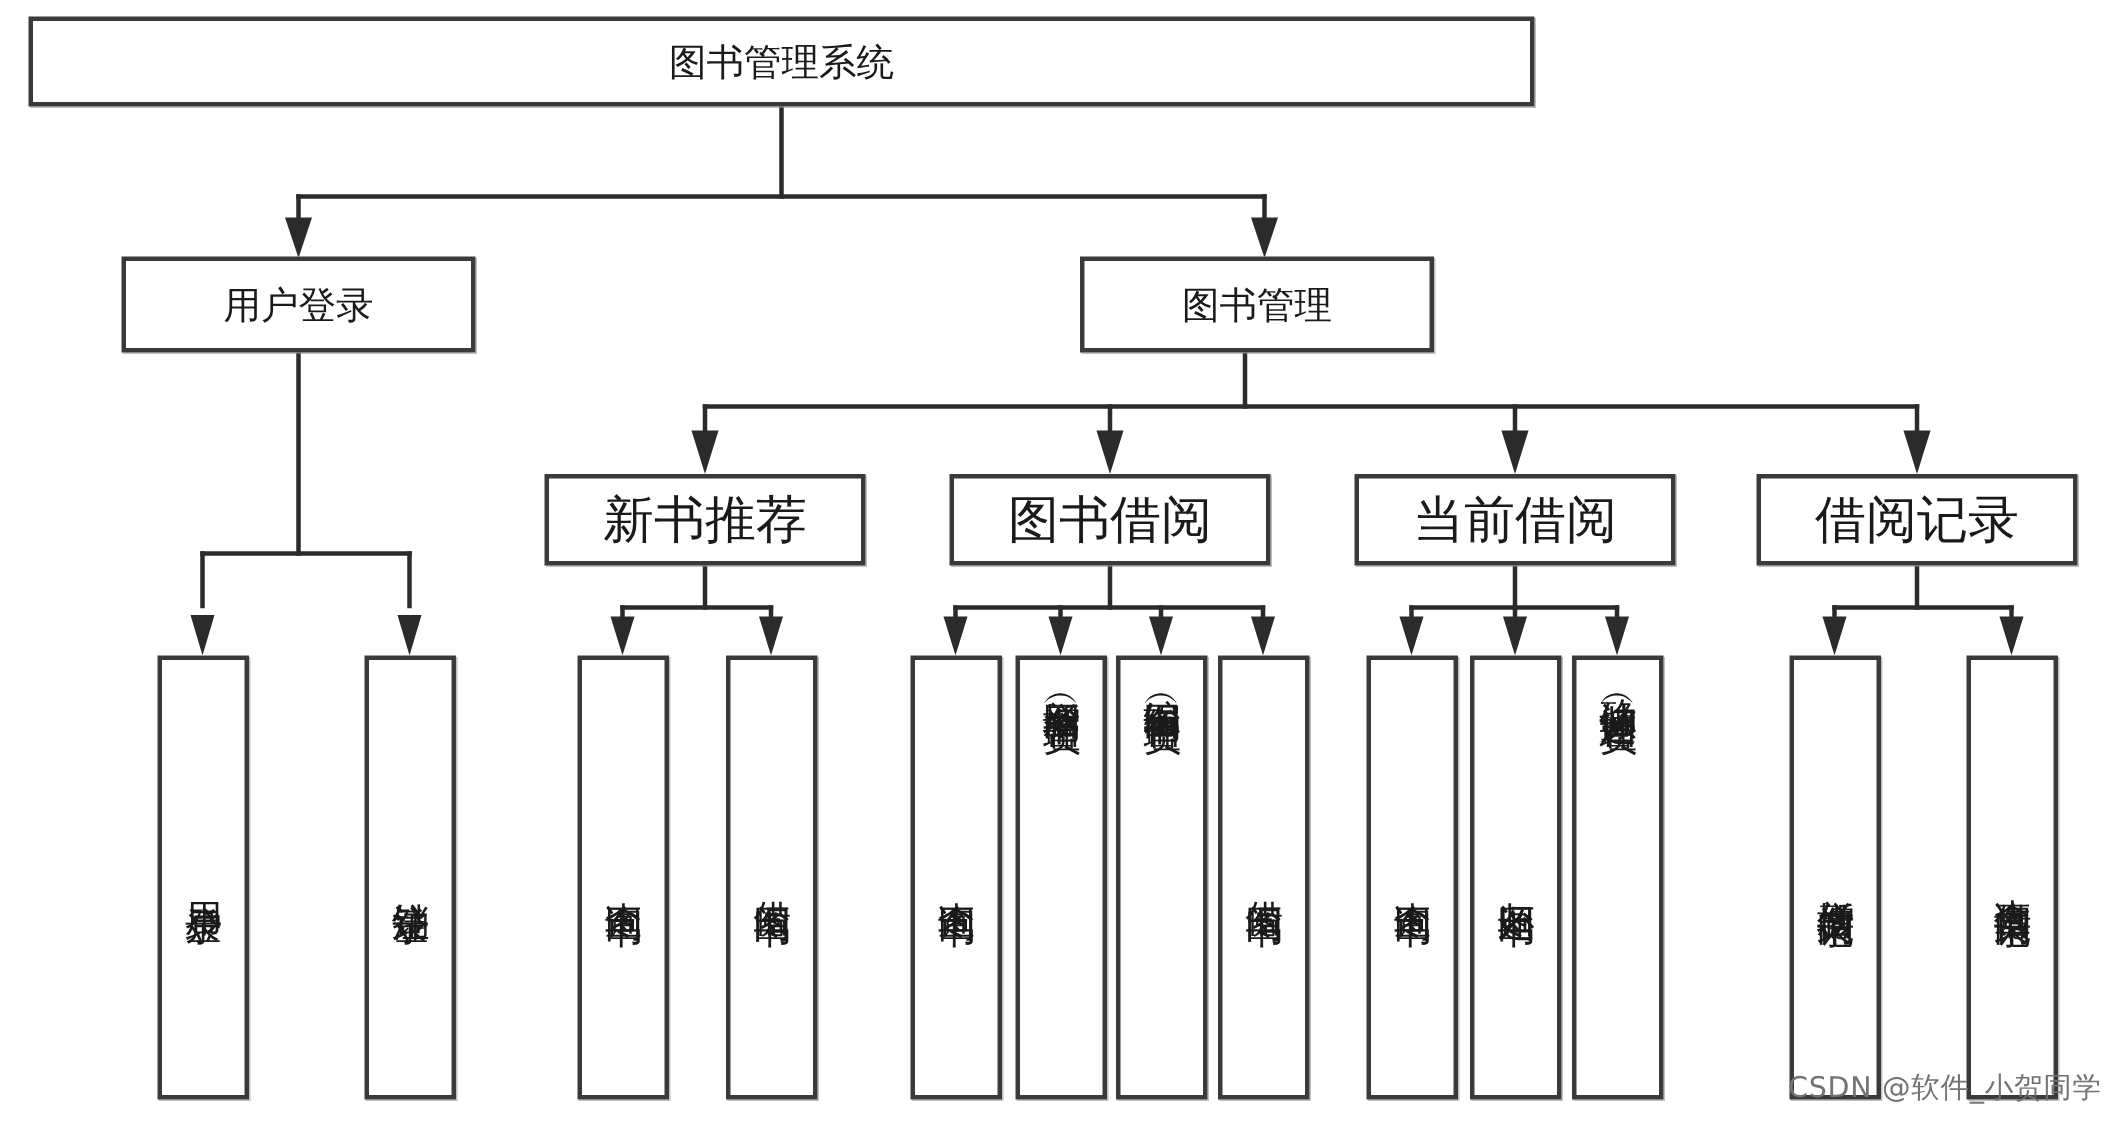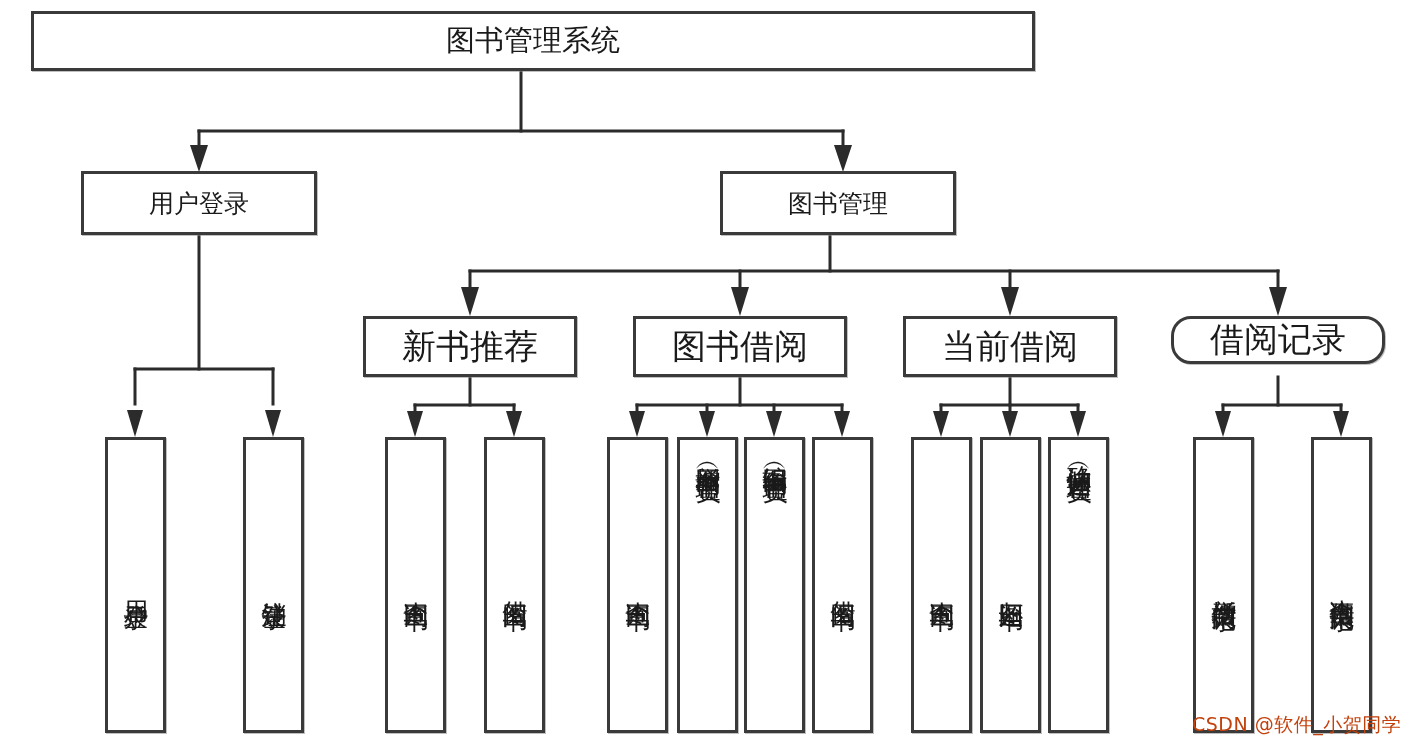--- a/index.html
+++ b/index.html
@@ -30,22 +30,21 @@
     box-sizing: border-box;
     background: #ffffff;
     border: 3px solid #3a3a3a;
     display: flex;
     align-items: center;
     justify-content: center;
     color: #1a1a1a;
     box-shadow: 1px 1px 0 rgba(140,140,140,0.55);
   }
   .node.root {
-    font-size: 29px;
-    margin-left: 12px;
+    font-size: 25px;
   }
   .node.lvl1 {
     font-size: 25px;
   }
   .node.lvl2 {
     font-size: 34px;
   }
   .node.leaf {
     font-size: 25px;
     line-height: 1.03;
@@ -70,21 +69,21 @@
   .leafwrap.topaligned {
     align-items: flex-start;
     padding-top: 6px;
     box-sizing: border-box;
   }
   .watermark {
     position: absolute;
     left: 1192px;
     top: 712px;
     font-size: 19px;
-    color: #c2410c;
+    color: #737373;
     white-space: nowrap;
     letter-spacing: 0.5px;
   }
 </style>
 </head>
 <body>
 
 <div id="canvas">
 
   <svg class="wires" viewBox="0 0 1405 747">
@@ -183,21 +182,21 @@
   </div>
 
   <div class="node lvl2" style="left:903px; top:316px; width:214px; height:61px;">
     <span>当前借阅</span>
   </div>
 
   <div class="node lvl2" style="left:633px; top:316px; width:214px; height:61px;">
     <span>图书借阅</span>
   </div>
 
-  <div class="node lvl2" style="left:1171px; top:316px; width:214px; height:48px;border-radius:20px;">
+  <div class="node lvl2" style="left:1171px; top:316px; width:214px; height:61px;">
     <span>借阅记录</span>
   </div>
 
   <div class="node leaf" style="left:105px; top:437px; width:61px; height:296px;">
     <span class="leafwrap">
       <span class="vtext">用户登录</span>
     </span>
   </div>
 
   <div class="node leaf" style="left:243px; top:437px; width:61px; height:296px;">

